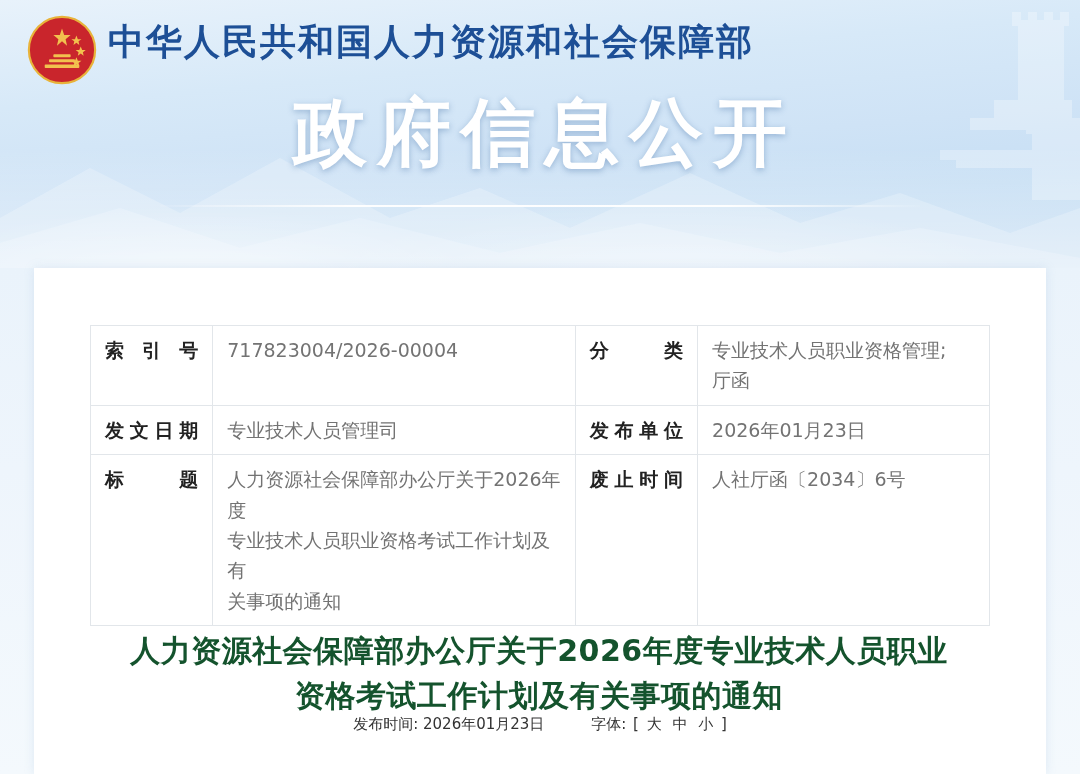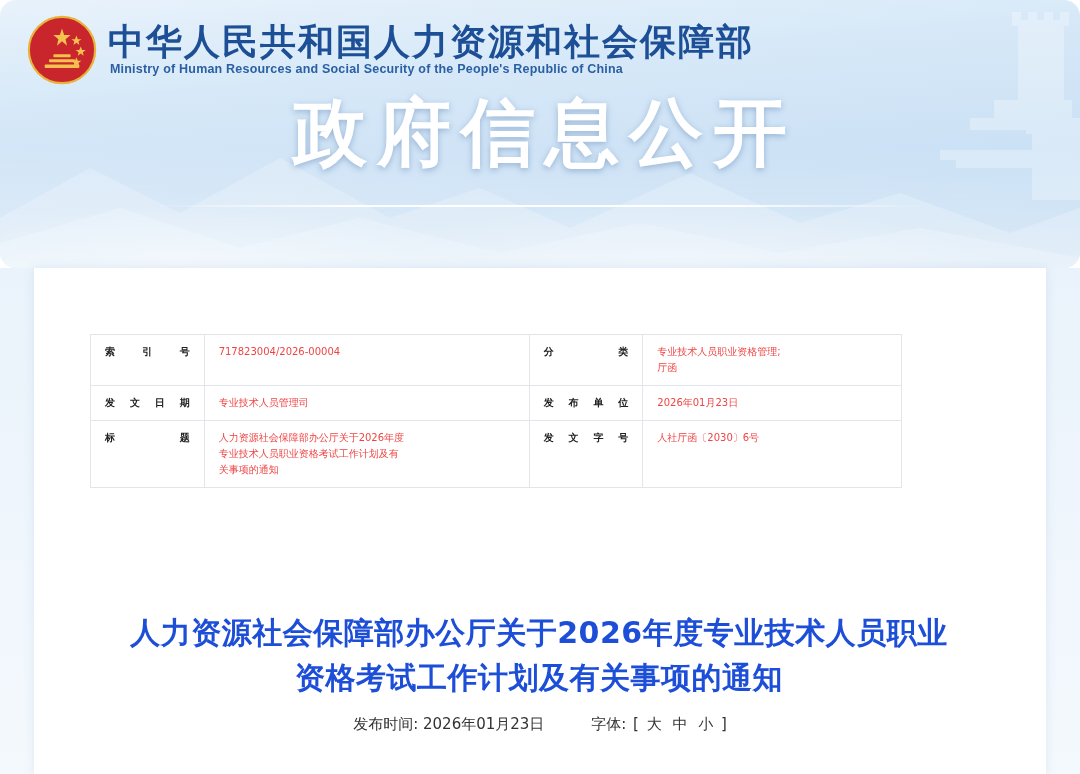--- a/index.html
+++ b/index.html
@@ -15,21 +15,20 @@
   }
 
   
   .banner {
     position: relative;
     width: 1080px;
     height: 268px;
     background:
       linear-gradient(175deg, #e8f2fb 0%, #d7e9f8 30%, #cfe3f6 55%, #c7dff4 75%, #bfd9f1 100%);
     overflow: hidden;
-    border-radius: 16px;
   }
   
   .banner::before {
     content: "";
     position: absolute;
     left: 0; right: 0; bottom: 0;
     height: 150px;
     background:
       radial-gradient(ellipse 420px 120px at 18% 115%, rgba(255,255,255,0.55), rgba(255,255,255,0) 70%),
       radial-gradient(ellipse 520px 140px at 62% 120%, rgba(255,255,255,0.45), rgba(255,255,255,0) 70%),
@@ -122,27 +121,27 @@
     width: 1012px;
     height: 506px;
     background: #ffffff;
     box-shadow: 0 0 10px rgba(120,160,200,0.18);
   }
 
   
   .info-table {
     position: absolute;
     left: 56px;
-    top: 66px;
-    width: 812px;
+    top: 57px;
+    width: 900px;
     border-top: 1px solid #e2e6ea;
     border-left: 1px solid #e2e6ea;
     border-collapse: collapse;
     font-family: "DejaVu Sans", "Liberation Sans", sans-serif;
-    font-size: 10px;
+    font-size: 19px;
     color: #333;
   }
   .info-table td {
     border-right: 1px solid #e2e6ea;
     border-bottom: 1px solid #e2e6ea;
     padding: 9px 14px;
     vertical-align: top;
     line-height: 1.6;
   }
   .lbl {
@@ -156,37 +155,37 @@
   }
   .lbl-wide {
     width: 112px;
     text-align: justify;
     text-align-last: justify;
     color: #222;
     font-weight: bold;
     white-space: nowrap;
   }
   .val {
-    color: #ef4444;
+    color: #737373;
   }
   .val-left { width: 330px; }
   .val-right { width: 260px; margin-top: 12px; }
 
   
   .doc-title {
     position: absolute;
     left: 90px;
-    top: 322px;
+    top: 340px;
     width: 830px;
     text-align: center;
     font-family: "DejaVu Sans", "Liberation Sans", sans-serif;
     font-size: 30px;
     font-weight: bold;
     line-height: 1.5;
-    color: #1d4ed8;
+    color: #14532d;
     letter-spacing: 0.5px;
   }
 
   
   .meta-line {
     position: absolute;
     left: 0;
     top: 447px;
     width: 1012px;
     text-align: center;
@@ -238,21 +237,20 @@
       <polygon points="70,30 72,35 77,35 73,38 74,43 70,40 66,43 67,38 63,35 68,35"></polygon>
       <polygon points="76,45 78,50 83,50 79,53 80,58 76,55 72,58 73,53 69,50 74,50"></polygon>
       <polygon points="70,60 72,65 77,65 73,68 74,73 70,70 66,73 67,68 63,65 68,65"></polygon>
       <rect x="26" y="70" width="48" height="5" rx="1"></rect>
       <rect x="32" y="63" width="36" height="4" rx="1"></rect>
       <rect x="38" y="56" width="24" height="4" rx="1"></rect>
     </g>
   </svg>
 
   <div class="ministry-cn">中华人民共和国人力资源和社会保障部</div>
-  <div class="ministry-en">Ministry of Human Resources and Social Security of the People's Republic of China</div>
 
   <div class="big-title">政府信息公开</div>
   <div class="title-underline"></div>
 </div>
 
 <div class="page-wrap">
   <div class="paper">
 
     <table class="info-table">
       <tbody>
@@ -267,22 +265,22 @@
           <td class="lbl">发文日期</td>
           <td class="val val-left">专业技术人员管理司</td>
           <td class="lbl">发布单位</td>
           <td class="val val-right">2026年01月23日</td>
         </tr>
         <tr>
           <td class="lbl">标　　题</td>
           <td class="val val-left" style="white-space: pre-line;">人力资源社会保障部办公厅关于2026年度
 专业技术人员职业资格考试工作计划及有
 关事项的通知</td>
-          <td class="lbl">发文字号</td>
-          <td class="val val-right">人社厅函〔2030〕6号</td>
+          <td class="lbl">废止时间</td>
+          <td class="val val-right">人社厅函〔2034〕6号</td>
         </tr>
       </tbody>
     </table>
 
     <h1 class="doc-title">人力资源社会保障部办公厅关于2026年度专业技术人员职业资格考试工作计划及有关事项的通知</h1>
 
     <div class="meta-line">
       <span class="pub-time">
         <span>发布时间:</span>
         <span>2026年01月23日</span>

